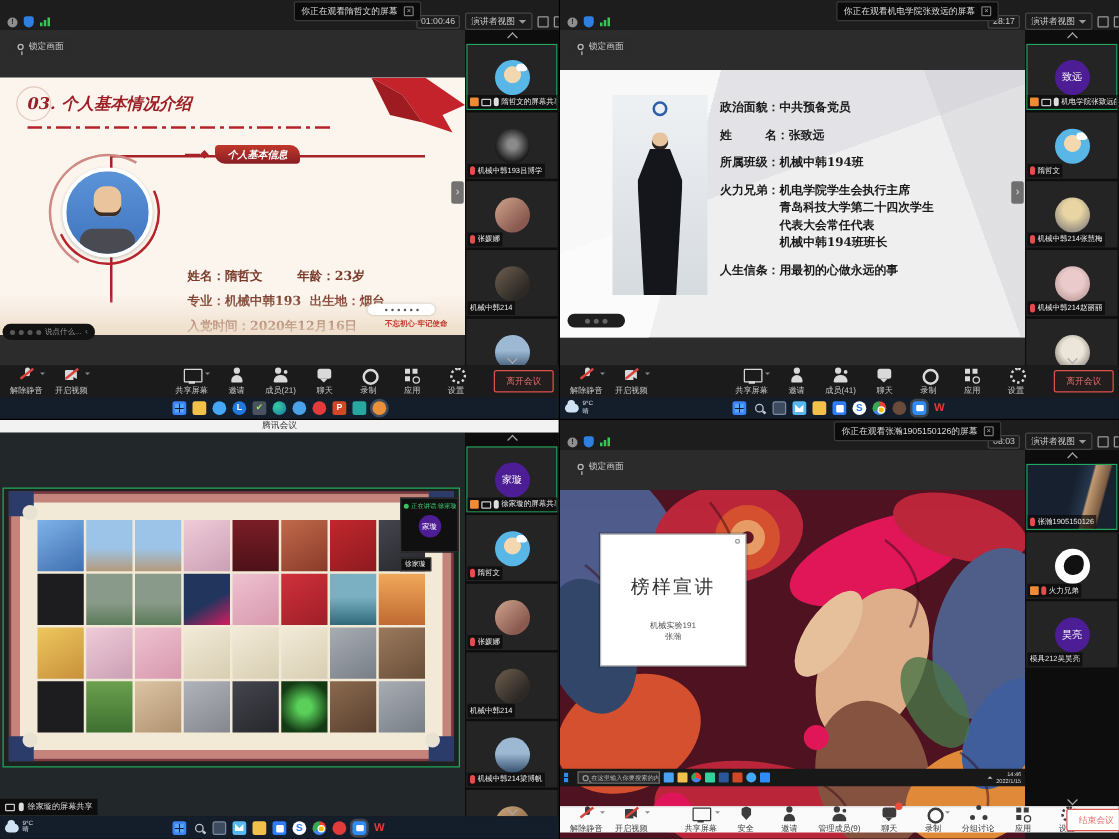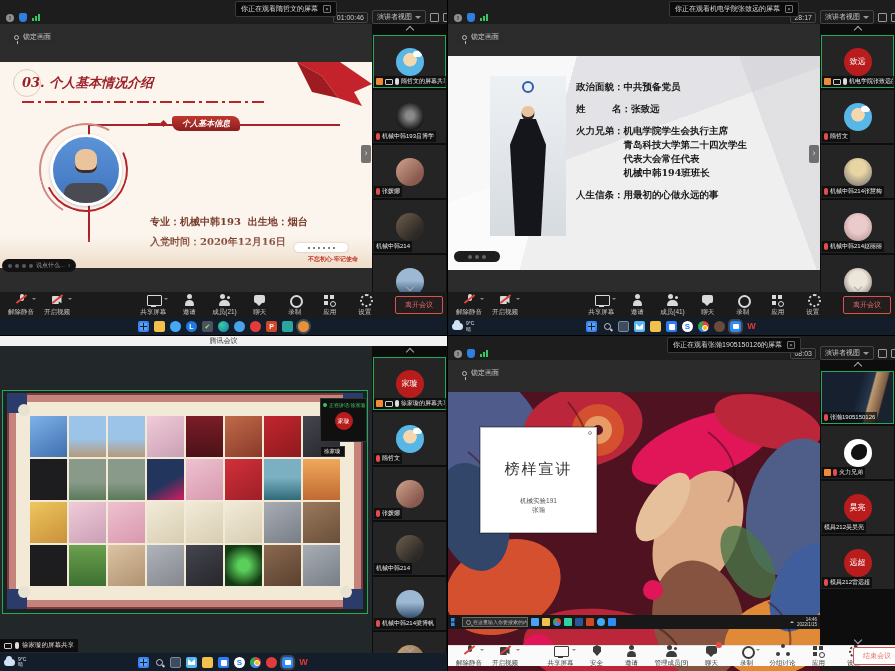--- a/index.html
+++ b/index.html
@@ -93,21 +93,21 @@
   
   .sidebar{position:absolute;right:0;top:24px;width:75px;bottom:43px;background:#0d0d0d;overflow:hidden;z-index:7}
   .chev{width:6px;height:6px;border-left:1.5px solid #aaa;border-top:1.5px solid #aaa;transform:rotate(45deg);margin:3px auto 2px}
   .chev.down{position:absolute;bottom:2px;left:50%;margin:0;transform:translateX(-50%) rotate(225deg)}
   .tiles{display:flex;flex-direction:column}
   .tile{position:relative;height:53px;margin:0 1px 2px;background:#242424;overflow:hidden;flex:none}
   .tile-border{position:absolute;inset:0;border:1px solid #23a95d;pointer-events:none;z-index:2}
   .av{position:absolute;inset:0;display:flex;align-items:center;justify-content:center}
   .circ{width:28px;height:28px;border-radius:50%;display:flex;align-items:center;justify-content:center;
     font-size:8px;color:#fff;position:relative;overflow:hidden}
-  .a-blue{background:#b91c1c}
+  .a-blue{background:#4c1d95}
   .a-cartoon{background:radial-gradient(circle at 50% 42%,#f3d7ae 30%,#59b7e8 33%)}
   .a-cartoon::after{content:'';position:absolute;right:2px;top:3px;width:9px;height:6px;background:#fff;border-radius:3px}
   .a-dark{background:radial-gradient(circle at 50% 45%,#8a8a8a 18%,#1b1b1b 68%)}
   .a-warm{background:linear-gradient(135deg,#cfa58d,#8a5a50 75%)}
   .a-cool{background:linear-gradient(135deg,#6f5f4e,#2d2925 75%)}
   .a-mountain{background:linear-gradient(180deg,#9db8d2 45%,#35506e)}
   .a-dog{background:linear-gradient(135deg,#cda77d,#77573a)}
   .a-blonde{background:radial-gradient(circle at 50% 35%,#e9d5a3 32%,#686870)}
   .a-pink{background:radial-gradient(circle at 50% 42%,#eacaca 40%,#a98686)}
   .a-dog2{background:radial-gradient(circle at 50% 42%,#ece5da 40%,#665e55)}
@@ -308,21 +308,21 @@
       <div class="tl-hline"></div>
       <div class="tl-vline"></div>
       <div class="badge">个人基本信息</div>
       <div class="photo-wrap">
         <i class="arc2"></i>
           <i class="arc1"></i>
         <div class="photo"></div>
       </div>
       <div class="tl-info">
         
-      <div class="tl-line">专业：机械中韩193  出生地：烟台</div><div class="tl-line">入党时间：2020年12月16日</div></div>
+      <div class="tl-line">姓名：隋哲文        年龄：23岁</div><div class="tl-line">专业：机械中韩193  出生地：烟台</div><div class="tl-line">入党时间：2020年12月16日</div></div>
       <div class="wm-pill">
           <i class="wm-dot"></i>
           <i class="wm-dot"></i>
           <i class="wm-dot"></i>
           <i class="wm-dot"></i>
           <i class="wm-dot"></i>
           <i class="wm-dot"></i>
         </div>
       <div class="wm-text">不忘初心·牢记使命</div>
     </div>
@@ -520,20 +520,24 @@
           <div class="tr-row">
             <span class="tr-lab">政治面貌：</span>
             <span class="tr-val">中共预备党员</span>
           </div>
 
           <div class="tr-row">
             <span class="tr-lab">姓        名：</span>
             <span class="tr-val">张致远</span>
           </div>
 
+          <div class="tr-row">
+            <span class="tr-lab">所属班级：</span>
+            <span class="tr-val">机械中韩194班</span>
+          </div>
 
           <div class="tr-row">
             <span class="tr-lab">火力兄弟：</span>
             <span class="tr-val">机电学院学生会执行主席
 青岛科技大学第二十四次学生
 代表大会常任代表
 机械中韩194班班长</span>
           </div>
 
           <div class="tr-row">
@@ -990,31 +994,20 @@
           <div class="av">
             <span class="circ a-blue">昊亮</span>
           </div>
 
           <div class="plabel">
 
             <span class="ptxt">模具212吴昊亮</span>
           </div>
         </div>
 
-        <div class="tile">
-          <div class="av">
-            <span class="circ a-blue">远超</span>
-          </div>
-
-          <div class="plabel">
-
-            <span class="b-mic"></span>
-            <span class="ptxt">模具212雷远超</span>
-          </div>
-        </div>
 
       </div>
     <div class="chev down"></div>
   </div>
   <div class="toolbar light">
     <div class="tb-left">
 
         <div class="tb-btn">
           <span class="tbi ic-mic"></span>
           <span class="tb-caret"></span>

